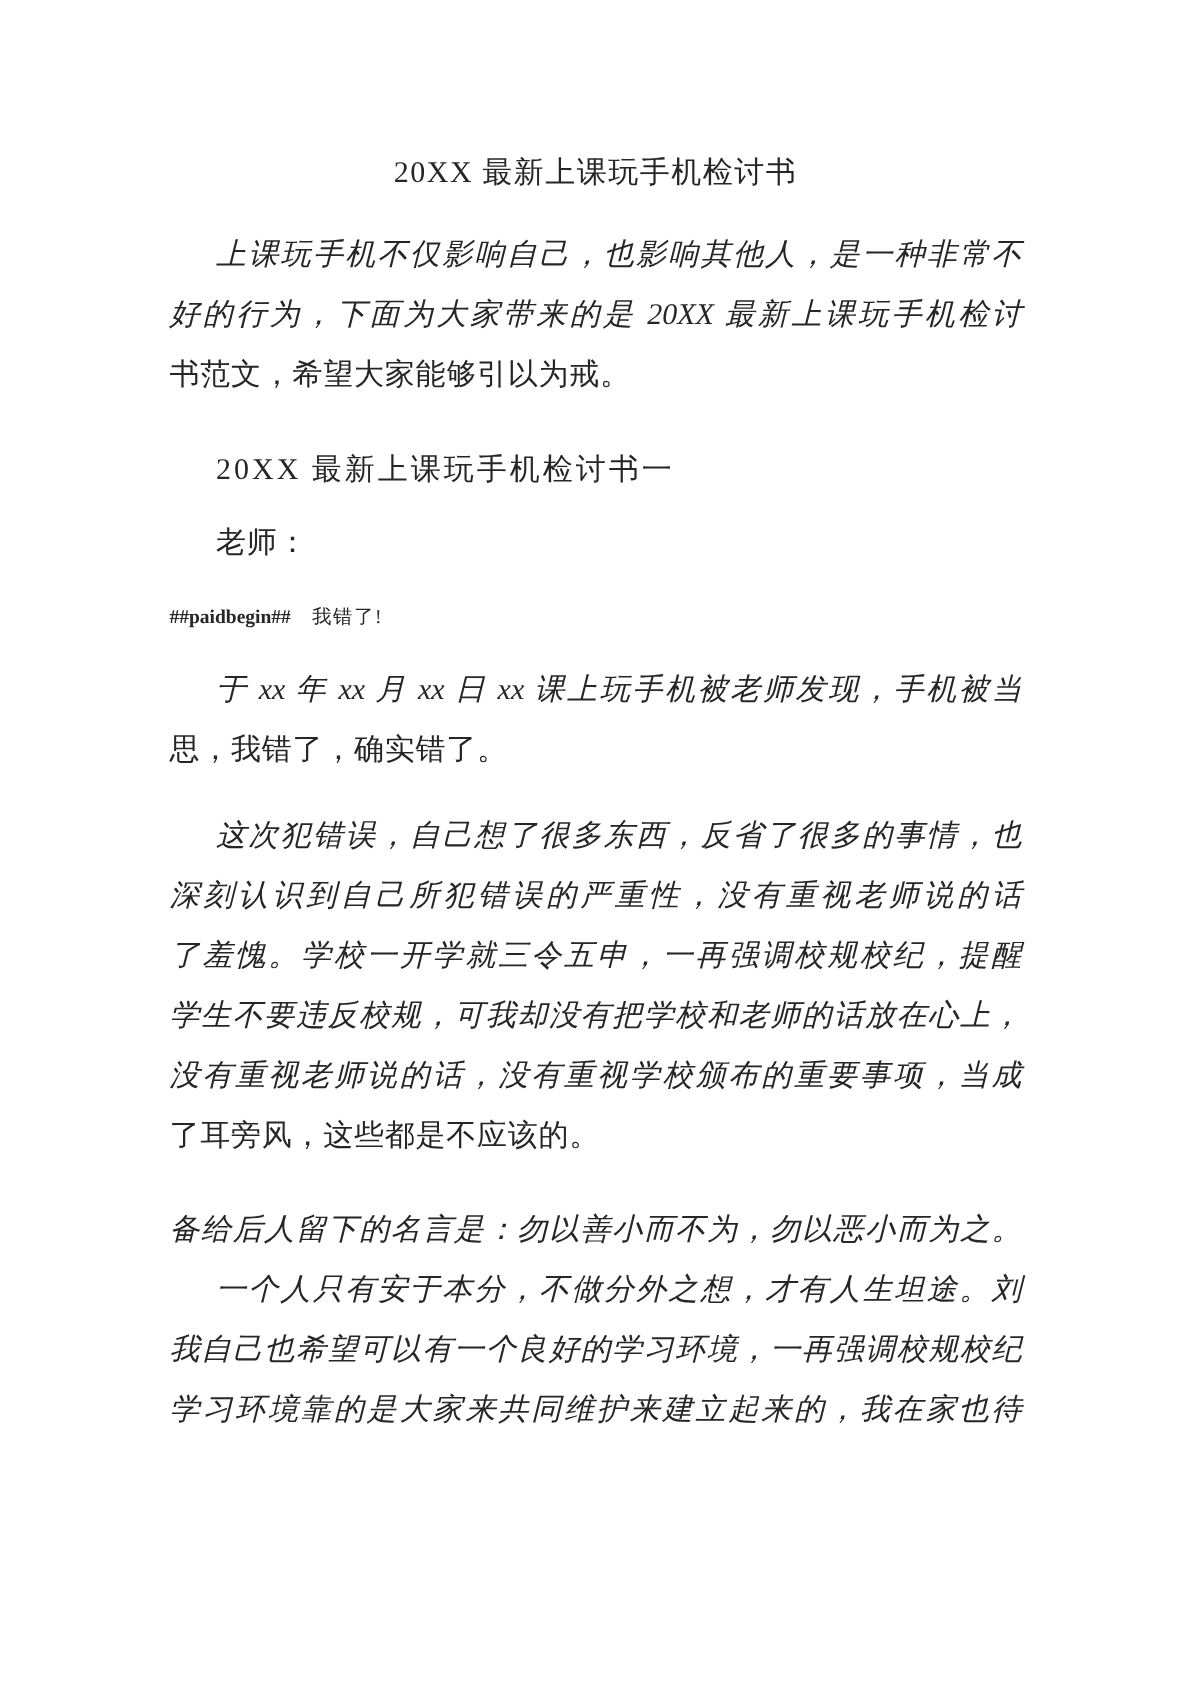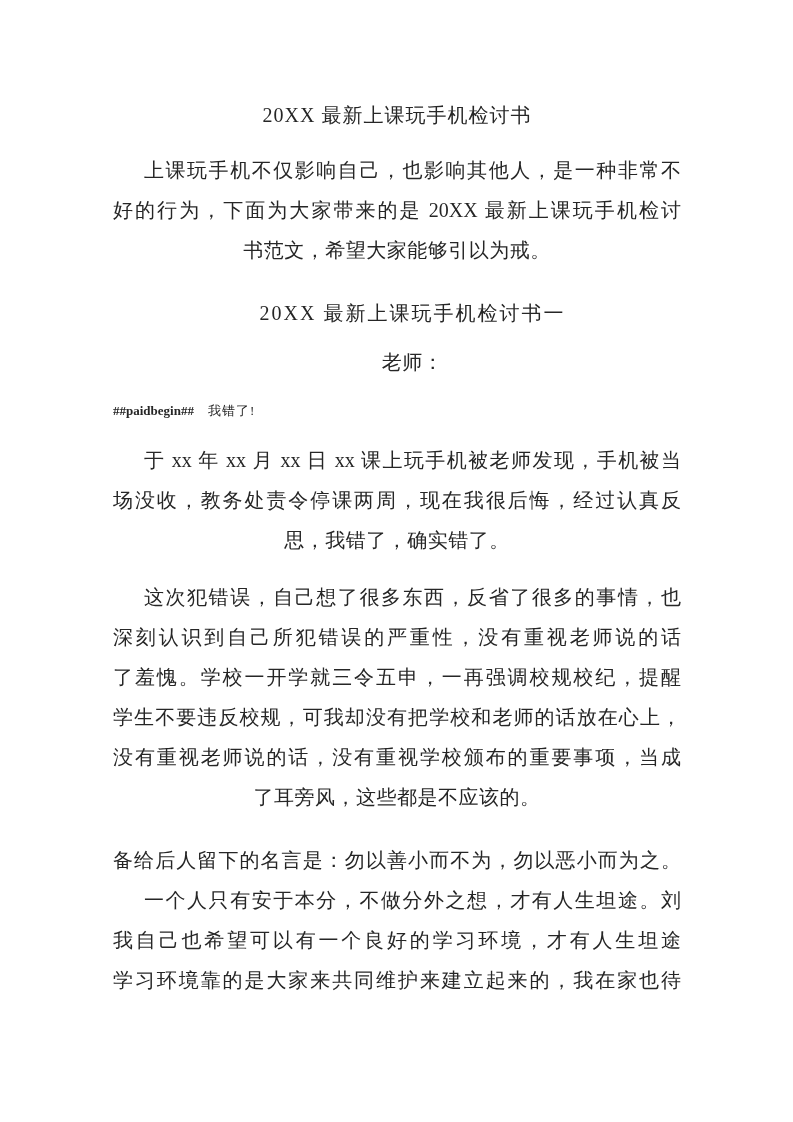--- a/index.html
+++ b/index.html
@@ -28,27 +28,27 @@
     font-weight: 400;
     text-align: center;
     letter-spacing: 1px;
   }
   .para { margin: 0; }
   .line {
     font-size: 20px;
     line-height: 40px;
     letter-spacing: 0.5px;
     white-space: normal;
-    text-align: center;
   }
   
   .line.just {
     text-align: justify;
     text-align-last: justify;
     letter-spacing: 0;
+    font-style: italic;
   }
   
   .line.ind { padding-left: 31px; }
   .line.heading-line { letter-spacing: 2px; }
   
   #p-intro      { margin-top: 15px; }
   #p-heading    { margin-top: 23px; }
   #p-salutation { margin-top: 9px; }
   #p-paid       { margin-top: 9px; }
   #p-body1      { margin-top: 9px; }
@@ -84,31 +84,30 @@
         <div class="line ind heading-line">20XX 最新上课玩手机检讨书一</div>
       </div>
       <div class="para" id="p-salutation">
         <div class="line ind">老师：</div>
       </div>
       <div class="para" id="p-paid">
         <div class="marker-line"><span class="marker">##paidbegin##</span><span class="marker-text">我错了!</span></div>
       </div>
       <div class="para" id="p-body1">
         <div class="line just ind">于 xx 年 xx 月 xx 日 xx 课上玩手机被老师发现，手机被当</div>
-        <div class="line just">场没收，教务处责令停课两周，现在我很后悔，经过认真反</div>
         <div class="line">思，我错了，确实错了。</div>
       </div>
       <div class="para" id="p-body2">
         <div class="line just ind">这次犯错误，自己想了很多东西，反省了很多的事情，也</div>
         <div class="line just">深刻认识到自己所犯错误的严重性，没有重视老师说的话</div>
         <div class="line just">了羞愧。学校一开学就三令五申，一再强调校规校纪，提醒</div>
         <div class="line just">学生不要违反校规，可我却没有把学校和老师的话放在心上，</div>
         <div class="line just">没有重视老师说的话，没有重视学校颁布的重要事项，当成</div>
         <div class="line">了耳旁风，这些都是不应该的。</div>
       </div>
       <div class="para" id="p-body3">
         <div class="line just">备给后人留下的名言是：勿以善小而不为，勿以恶小而为之。</div>
         <div class="line just ind">一个人只有安于本分，不做分外之想，才有人生坦途。刘</div>
-        <div class="line just">我自己也希望可以有一个良好的学习环境，才有人生坦途</div>
+        <div class="line just">我自己也希望可以有一个良好的学习环境，一再强调校规校纪</div>
         <div class="line just">学习环境靠的是大家来共同维护来建立起来的，我在家也待</div>
       </div>
     </div>
 </div>
 
 </body></html>

